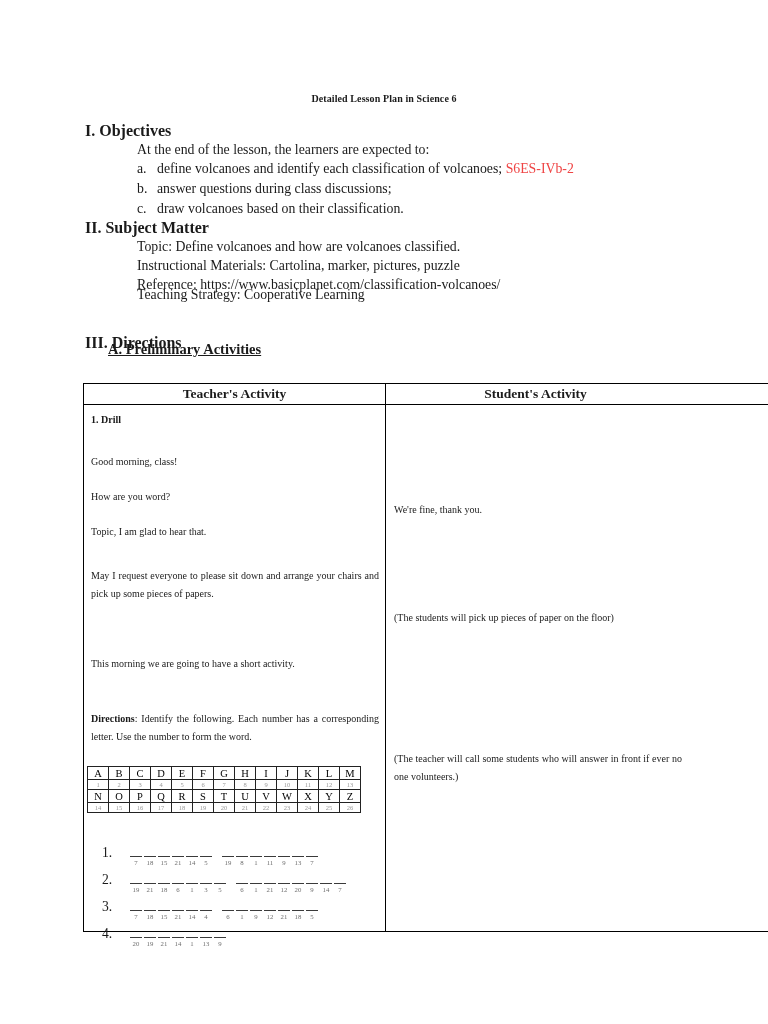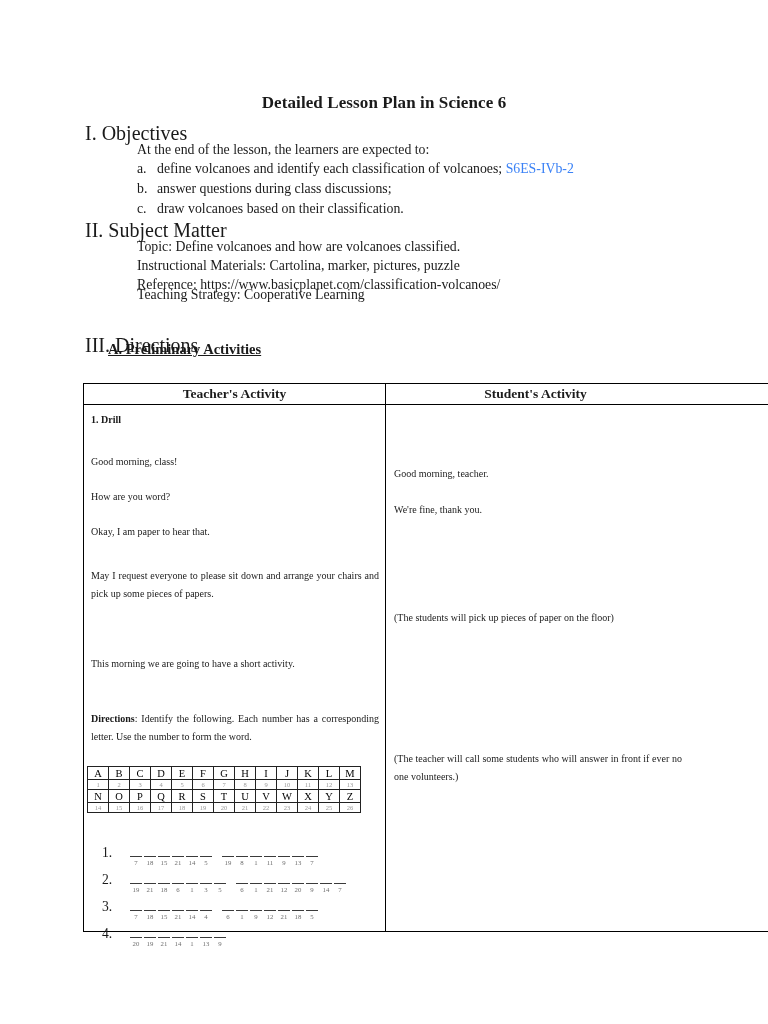--- a/index.html
+++ b/index.html
@@ -18,50 +18,50 @@
   .page {
     position: relative;
     width: 768px;
     height: 1024px;
     padding: 0;
   }
   
   .doc-title {
     text-align: center;
     font-weight: bold;
-    font-size: 17px;
+    font-size: 10px;
     margin: 0;
     position: absolute;
     left: 0; right: 0;
     top: 93px;
     letter-spacing: .1px;
   }
   .sec-heading {
     position: absolute;
-    font-weight: normal;
-    font-size: 20px;
+    font-weight: bold;
+    font-size: 16px;
     left: 85px;
   }
   .body-line {
     position: absolute;
     font-size: 13.8px;
     left: 137px;
     white-space: nowrap;
   }
   .obj-item {
     position: absolute;
     font-size: 13.8px;
     left: 137px;
     white-space: nowrap;
   }
   .obj-item .marker {
     display: inline-block;
     width: 20px;
   }
-  .code-red { color: #3b82f6; }
+  .code-red { color: #ef4444; }
   .sub-heading {
     position: absolute;
     font-weight: bold;
     font-size: 14.5px;
     left: 108px;
   }
   
   .activity-table {
     position: absolute;
     left: 83px;
@@ -220,21 +220,21 @@
       <div class="col-teacher-h">Teacher's Activity</div>
       <div class="col-student-h">Student's Activity</div>
     </div>
 
     <div class="act-body">
 
       <div class="col-teacher">
         <div class="cell-text t-left bold" style="top:6px;">1.   Drill</div>
         <div class="cell-text t-left" style="top:48px;">Good morning, class!</div>
         <div class="cell-text t-left" style="top:83px;">How are you word?</div>
-        <div class="cell-text t-left" style="top:118px;">Okay, I am paper to hear that.</div>
+        <div class="cell-text t-left" style="top:118px;">Topic, I am glad to hear that.</div>
         <div class="cell-text t-left justified" style="top:162px;">May I request everyone to please sit down and arrange your chairs and pick up some pieces of papers.</div>
         <div class="cell-text t-left justified" style="top:250px;">This morning we are going to have a short activity.</div>
 
         <div class="cell-text t-left justified" style="top:305px;">
           <span class="bold">Directions</span><span>: Identify the following. Each number has a corresponding letter. Use the number to form the word.</span>
         </div>
 
         <table class="cipher">
           <tbody>
               <tr>
@@ -513,21 +513,20 @@
                 <span class="blank">
                   <span class="line"></span>
                   <span class="val">9</span>
                 </span>
               </span>
             </div>
           </div>
       </div>
 
       <div class="col-student">
-        <div class="cell-text s-left" style="top:60px;">Good morning, teacher.</div>
         <div class="cell-text s-left" style="top:96px;">We're fine, thank you.</div>
         <div class="cell-text s-left justified" style="top:204px;">(The students will pick up pieces of paper on the floor)</div>
         <div class="cell-text s-left justified" style="top:345px;">(The teacher will call some students who will answer in front if ever no one volunteers.)</div>
       </div>
 
     </div>
   </div>
 </div>
 
 </body></html>

